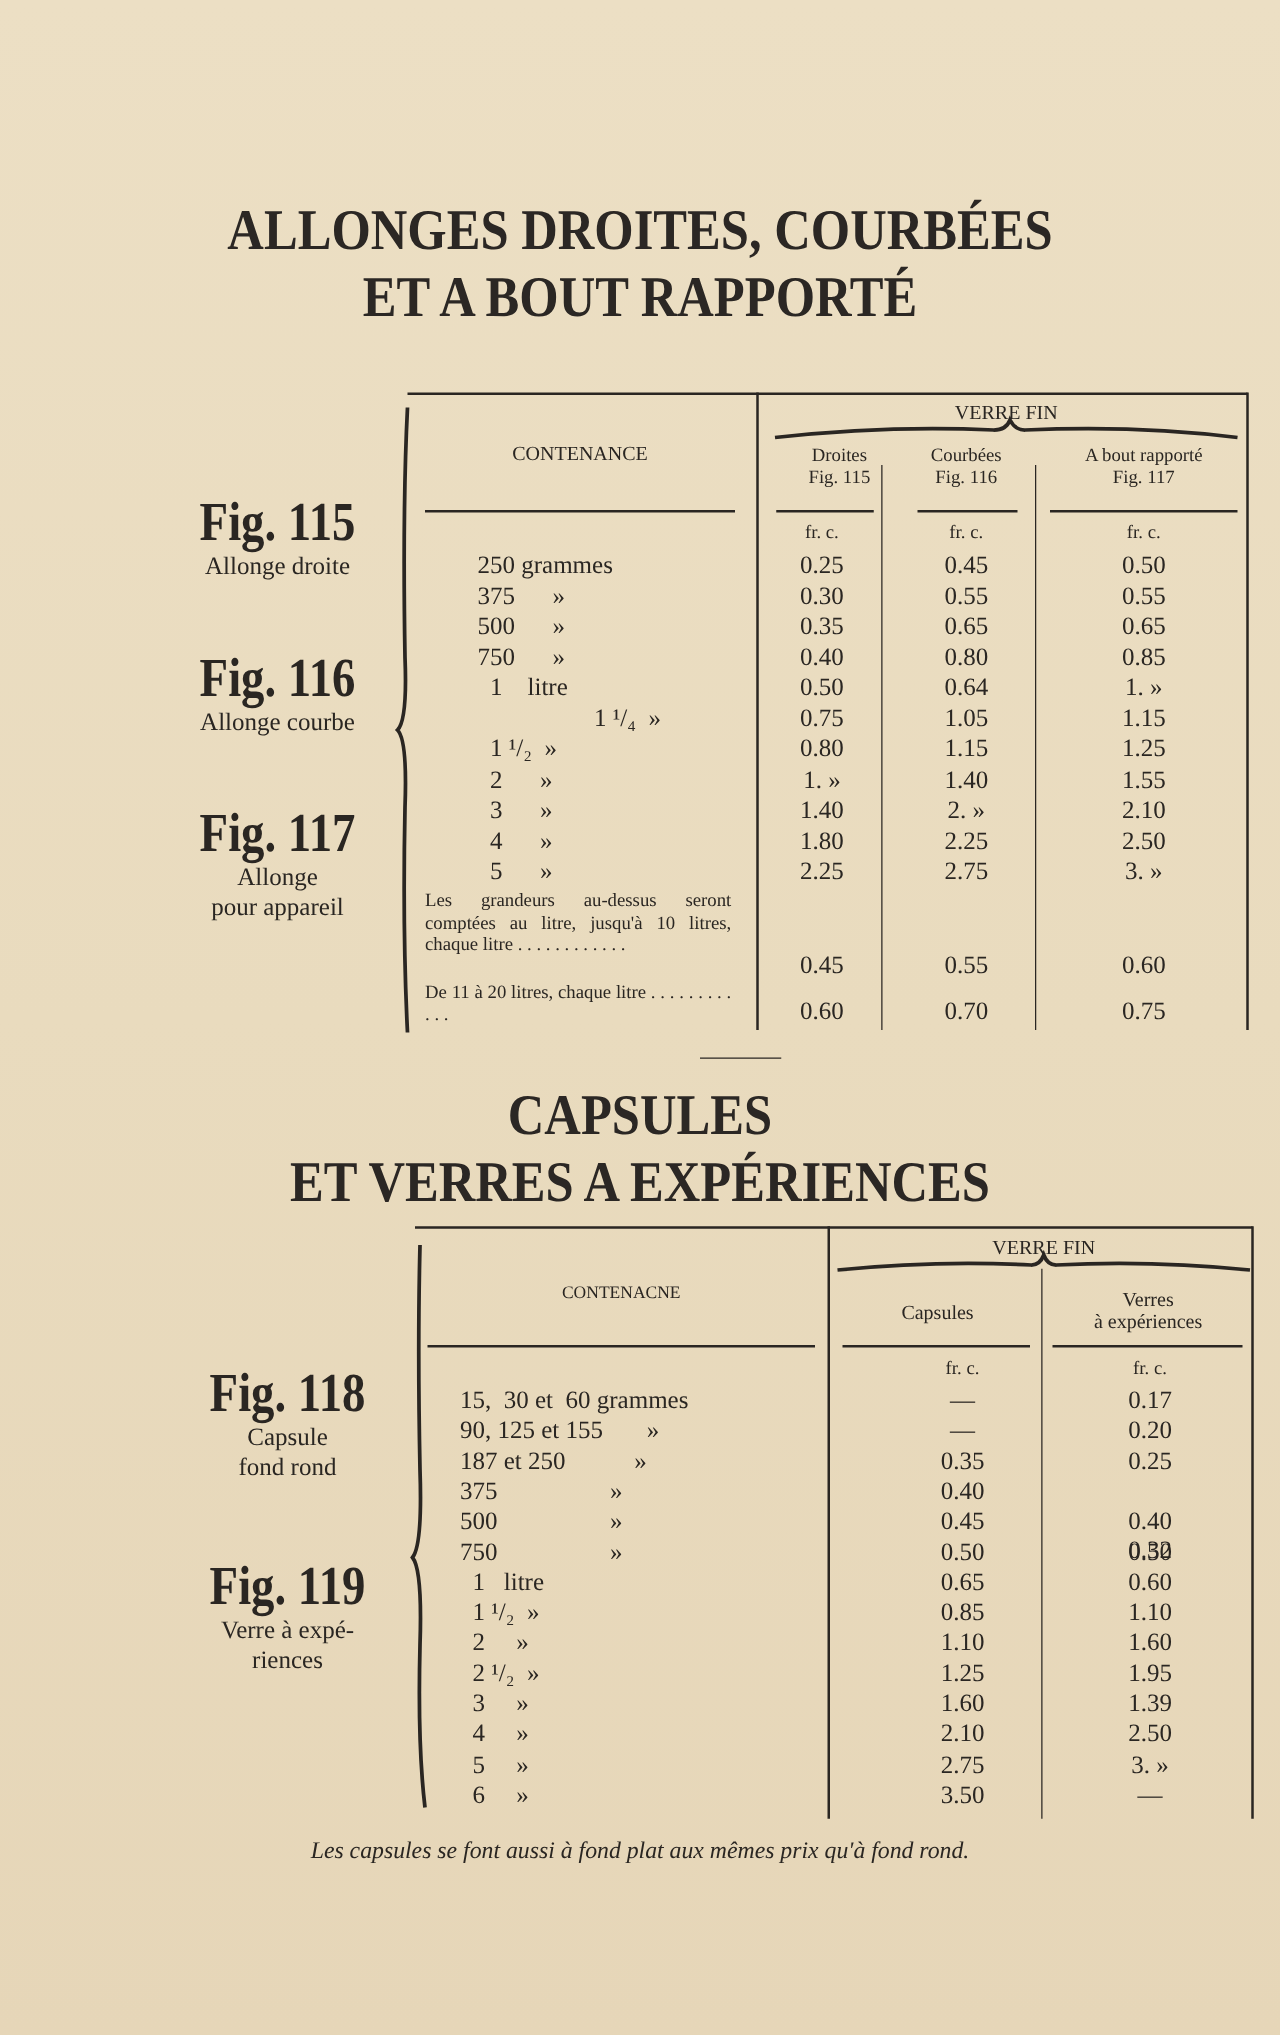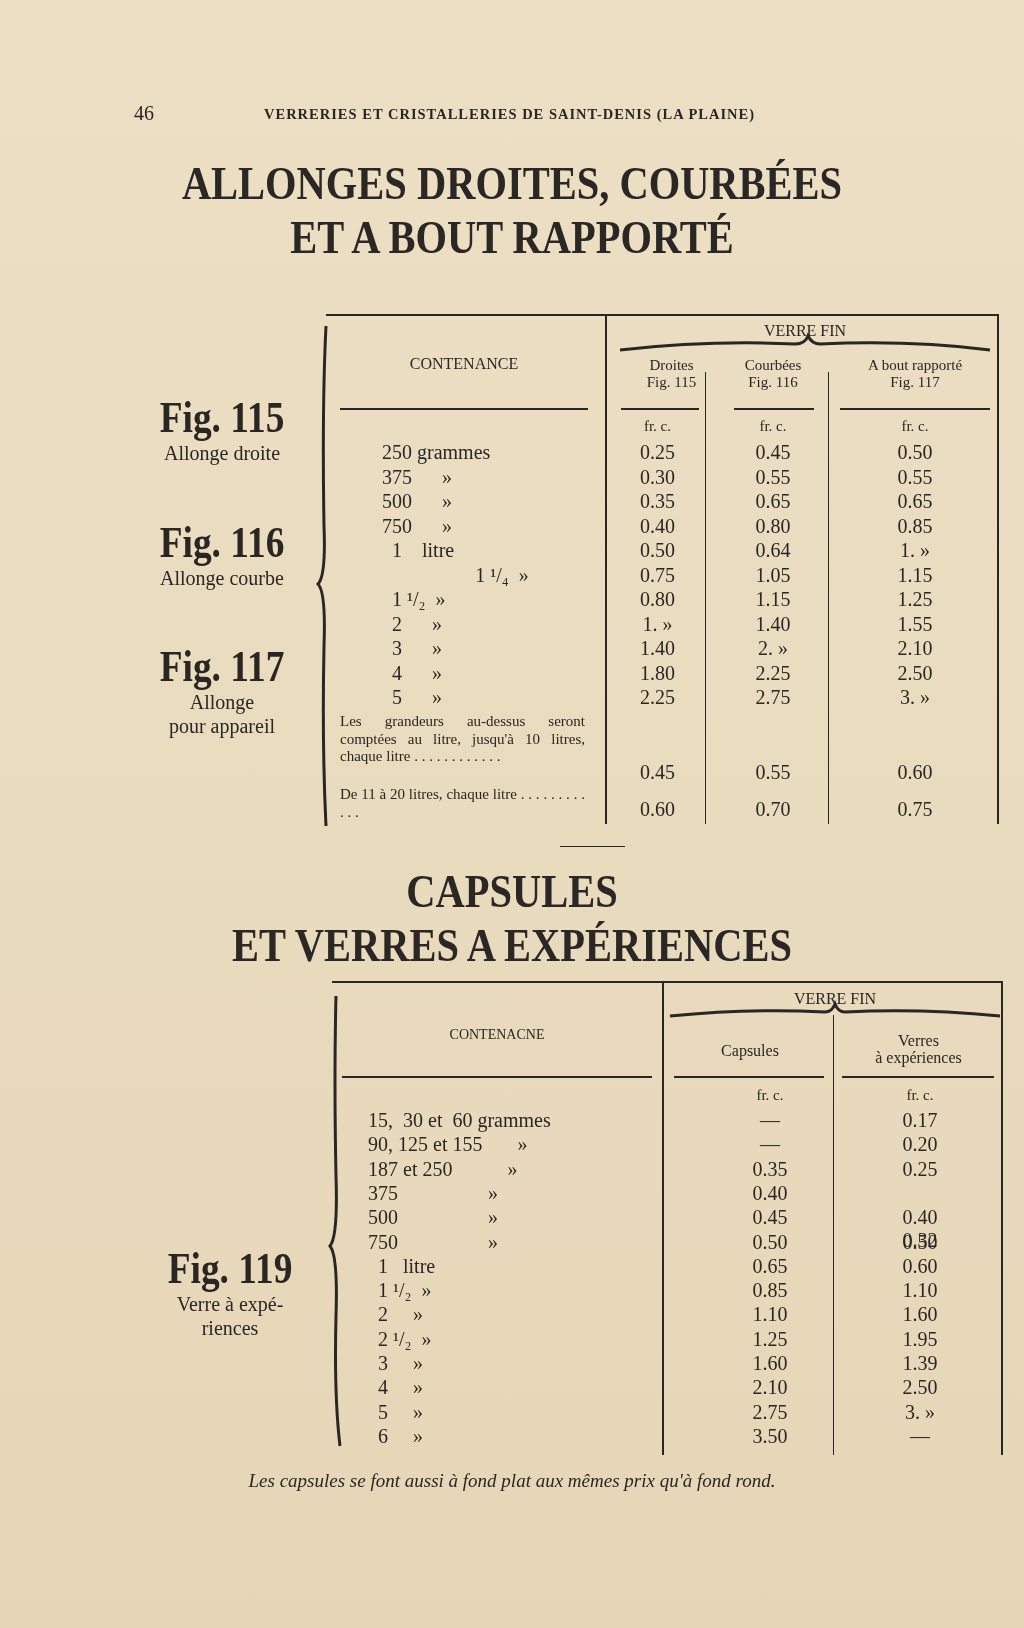--- a/index.html
+++ b/index.html
@@ -21,24 +21,20 @@
   .col{position:absolute;font-family:"Liberation Serif",serif;font-size:20px;line-height:24.5px;text-align:center;}
   .note{position:absolute;font-family:"Liberation Serif",serif;font-size:15px;line-height:17.5px;text-align:justify;}
   .footer{position:absolute;left:0;width:1024px;text-align:center;font-family:"Liberation Serif",serif;font-style:italic;font-size:19px;}
   svg{position:absolute;overflow:visible;}
 </style>
 </head>
 <body>
 
 <div class="page">
 
-  <div class="runhead">
-    <span class="pagenum">46</span>
-    <span class="runtitle">VERRERIES ET CRISTALLERIES DE SAINT-DENIS (LA PLAINE)</span>
-  </div>
 
   <div class="bigtitle" style="top:158px;">ALLONGES DROITES, COURBÉES</div>
   <div class="bigtitle" style="top:212px;">ET A BOUT RAPPORTÉ</div>
 
   <div class="fig" style="left:122px;top:395px;">
     <div class="num">Fig. 115</div>
     <div class="cap">Allonge droite</div>
   </div>
   <div class="fig" style="left:122px;top:520px;">
     <div class="num">Fig. 116</div>
@@ -160,20 +156,25 @@
   <div class="note" style="left:340px;top:786px;width:245px;">De 11 à 20 litres, chaque litre . . . . . . . . . . . .</div>
   <div class="col" style="left:610px;top:797px;width:95px;">0.60</div>
   <div class="col" style="left:723px;top:797px;width:100px;">0.70</div>
   <div class="col" style="left:833px;top:797px;width:164px;">0.75</div>
 
   <div class="hline" style="left:560px;top:846px;width:65px;height:1px;"></div>
 
   <div class="bigtitle" style="top:866px;">CAPSULES</div>
   <div class="bigtitle" style="top:920px;">ET VERRES A EXPÉRIENCES</div>
 
+  <div class="fig" style="left:130px;top:1092px;">
+    <div class="num">Fig. 118</div>
+    <div class="cap">Capsule</div>
+    <div class="cap">fond rond</div>
+  </div>
   <div class="fig" style="left:130px;top:1246px;">
     <div class="num">Fig. 119</div>
     <div class="cap">Verre à expé-</div>
     <div class="cap">riences</div>
   </div>
 
   <div class="hline" style="left:332px;top:981px;width:670px;"></div>
   <svg style="left:330px;top:996px;" width="20" height="450">
     <path d="M6 0 Q4 80 6 180 Q8 240 0 250 Q8 260 6 320 Q4 400 10 450" stroke="#2a2622" stroke-width="3" fill="none"></path>
   </svg>

